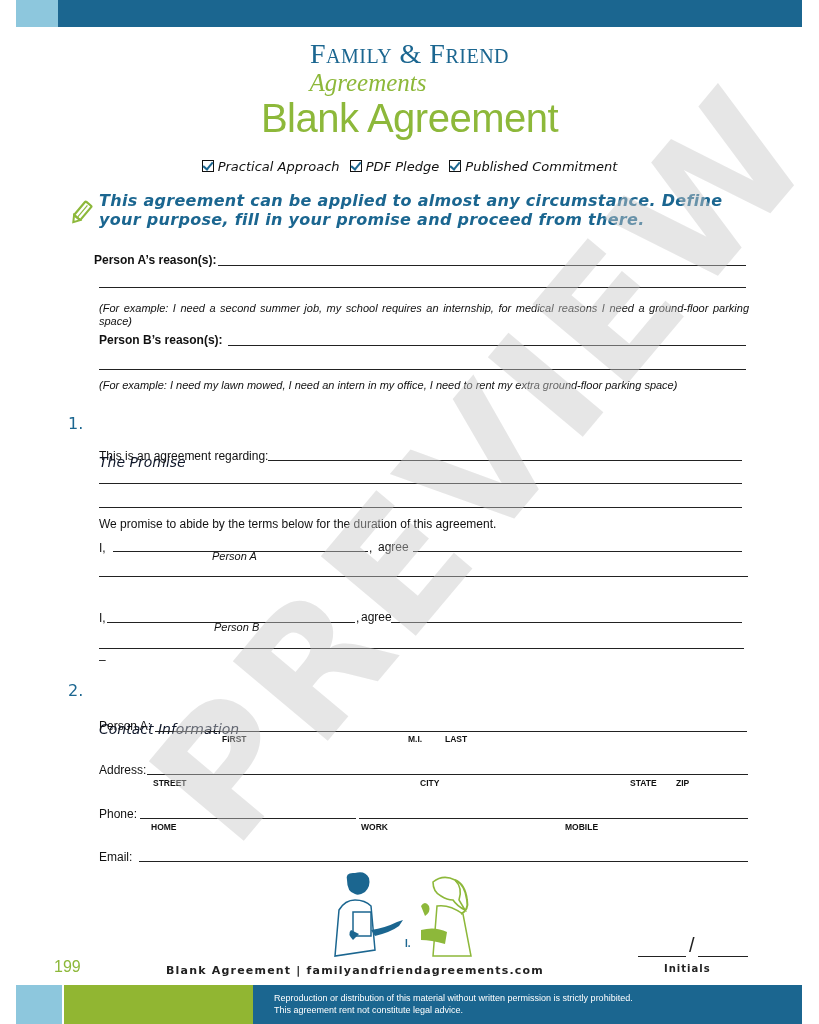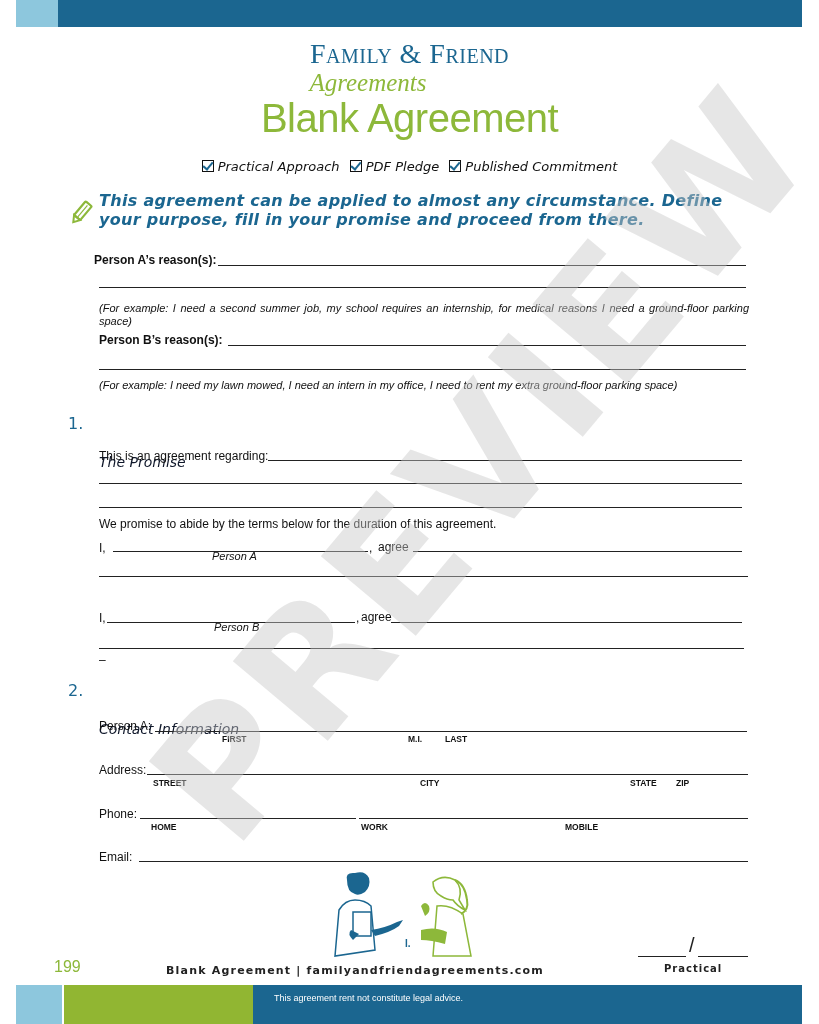--- a/index.html
+++ b/index.html
@@ -149,20 +149,21 @@
 </svg>
 <div class="abs" style="left:405px; top:938px; font-size:10px; font-weight:bold; color:#1b6690;">I.</div>
 
 <div class="abs watermark">PREVIEW</div>
 
 <div class="abs page-num">199</div>
 <div class="abs footer-caption">Blank Agreement | familyandfriendagreements.com</div>
 <div class="abs line" style="left:638px; top:956px; width:48px;"></div>
 <div class="abs initials-slash">/</div>
 <div class="abs line" style="left:698px; top:956px; width:50px;"></div>
-<div class="abs initials-label">Practical</div>
+<div class="abs initials-label">Initials</div>
 
 <div class="abs bot-light"></div>
 <div class="abs bot-green"></div>
 <div class="abs bot-dark"></div>
 <div class="abs bot-text">
+  <div>Reproduction or distribution of this material without written permission is strictly prohibited.</div>
   <div>This agreement rent not constitute legal advice.</div>
 </div>
 
 </body></html>

